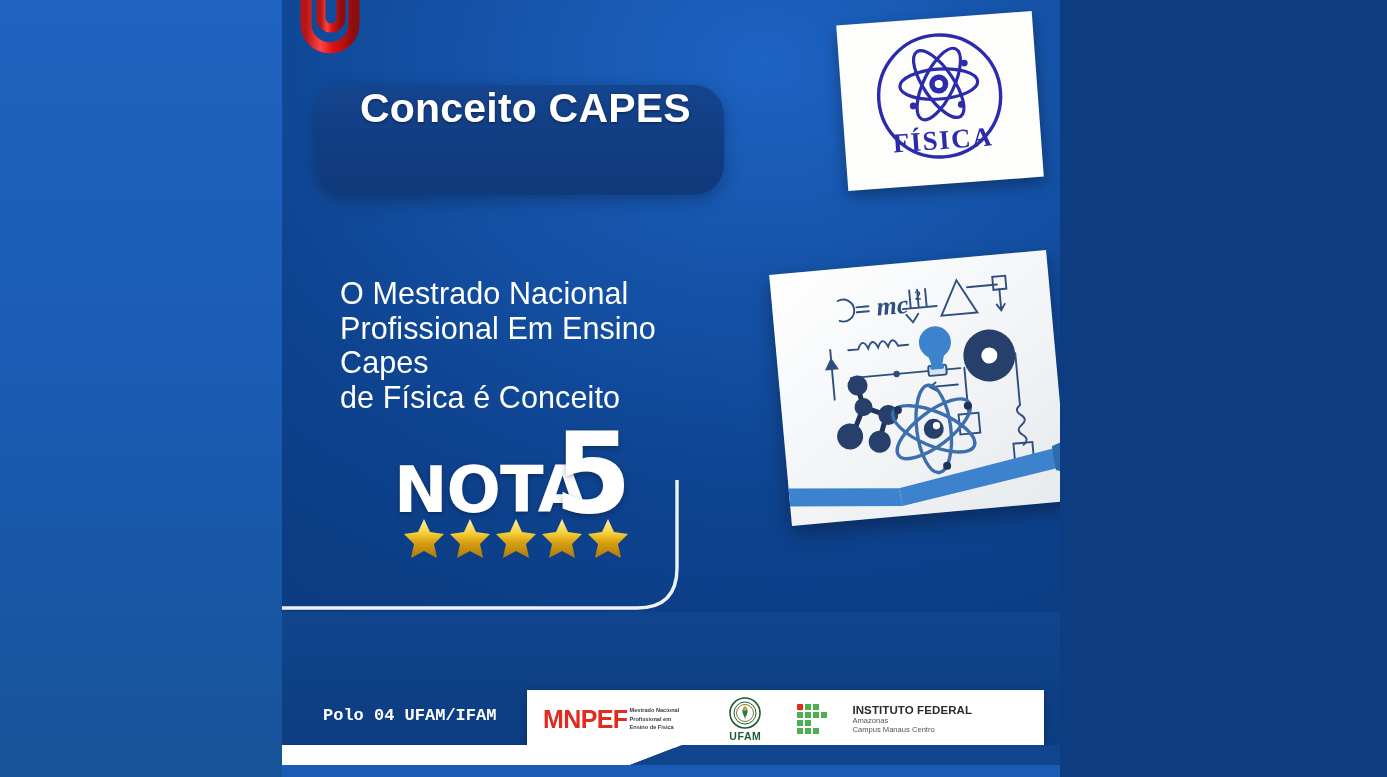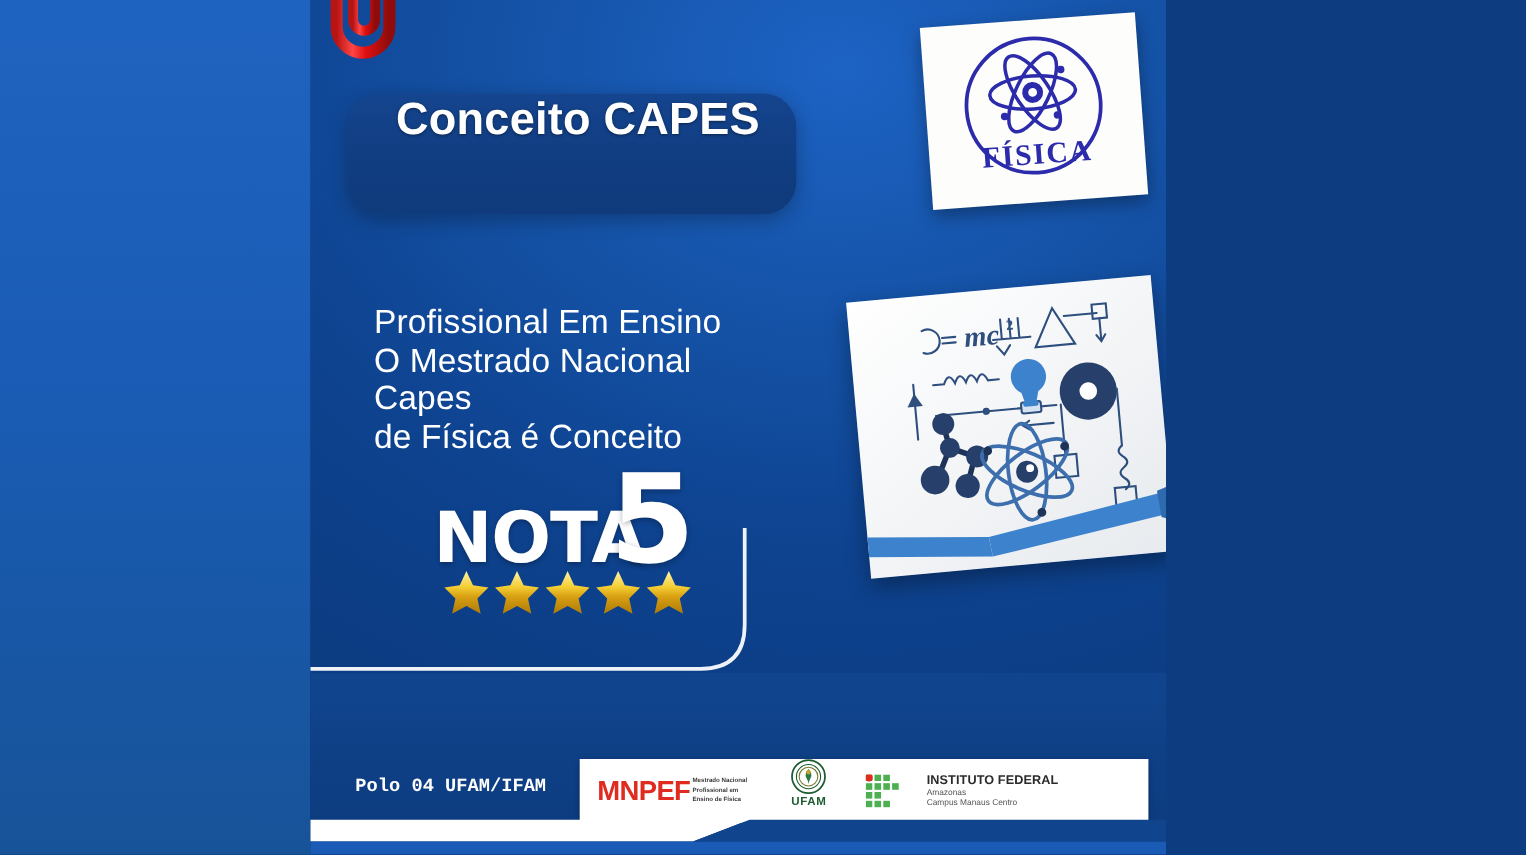--- a/index.html
+++ b/index.html
@@ -136,21 +136,21 @@
   #mnpef-sub {
     font-size: 5.6px; font-weight: 700; color: #3a3a3a; line-height: 1.5;
     white-space: nowrap;
   }
 
   
   #sbf-slot { margin-left: 52px; flex-direction: column; justify-content: center; }
   #sbf-sub { font-size: 4.6px; font-weight: 700; color: #6b4040; letter-spacing: .4px; margin-top: 2px; }
 
   
-  #ufam-slot { margin-left: 40px; flex-direction: column; }
+  #ufam-slot { margin-left: 50px; flex-direction: column; justify-content: center; }
   #ufam-word { font-size: 10.5px; font-weight: 800; color: #1d5c31; letter-spacing: .6px; margin-top: 1px; }
 
   
   #if-slot { margin-left: 36px; gap: 21px; }
   #if-title { font-size: 11.5px; font-weight: 800; color: #2b2b2b; letter-spacing: .1px; }
   #if-sub1 { font-size: 7.6px; color: #555; }
   #if-sub2 { font-size: 7.6px; color: #555; }
 
   
   #bottom-stripe { position: absolute; left: 0; top: 745px; width: 778px; height: 20px; z-index: 6; }
@@ -195,22 +195,22 @@
       <circle cx="86" cy="58" r="9.5" fill="#2b2bab"></circle>
       <circle cx="86" cy="58" r="4" fill="#ffffff"></circle>
       <circle cx="113" cy="39" r="3.4" fill="#2b2bab"></circle>
       <circle cx="59" cy="78" r="3.4" fill="#2b2bab"></circle>
       <circle cx="107" cy="80" r="3.4" fill="#2b2bab"></circle>
       <text x="86" y="123" text-anchor="middle" fill="#2b2bab" font-family="'Liberation Serif', serif" font-size="27" font-weight="700" letter-spacing="1.5">FÍSICA</text>
     </svg>
   </div>
 
   <div id="headline">
+    <div>O Mestrado Nacional</div>
     <div>Profissional  Em Ensino</div>
-    <div>O Mestrado Nacional</div>
     <div>Capes</div>
     <div>de Física  é Conceito</div>
   </div>
 
   <div id="physics-card">
     <svg width="278" height="252" viewBox="0 0 278 252">
       <g stroke="#2e4f7e" fill="none" stroke-width="1.9" stroke-linecap="round">
 
         <path d="M66 52 a11 11 0 1 0 0 -20"></path>
         <path d="M84 40 h12 M84 45 h12"></path>

